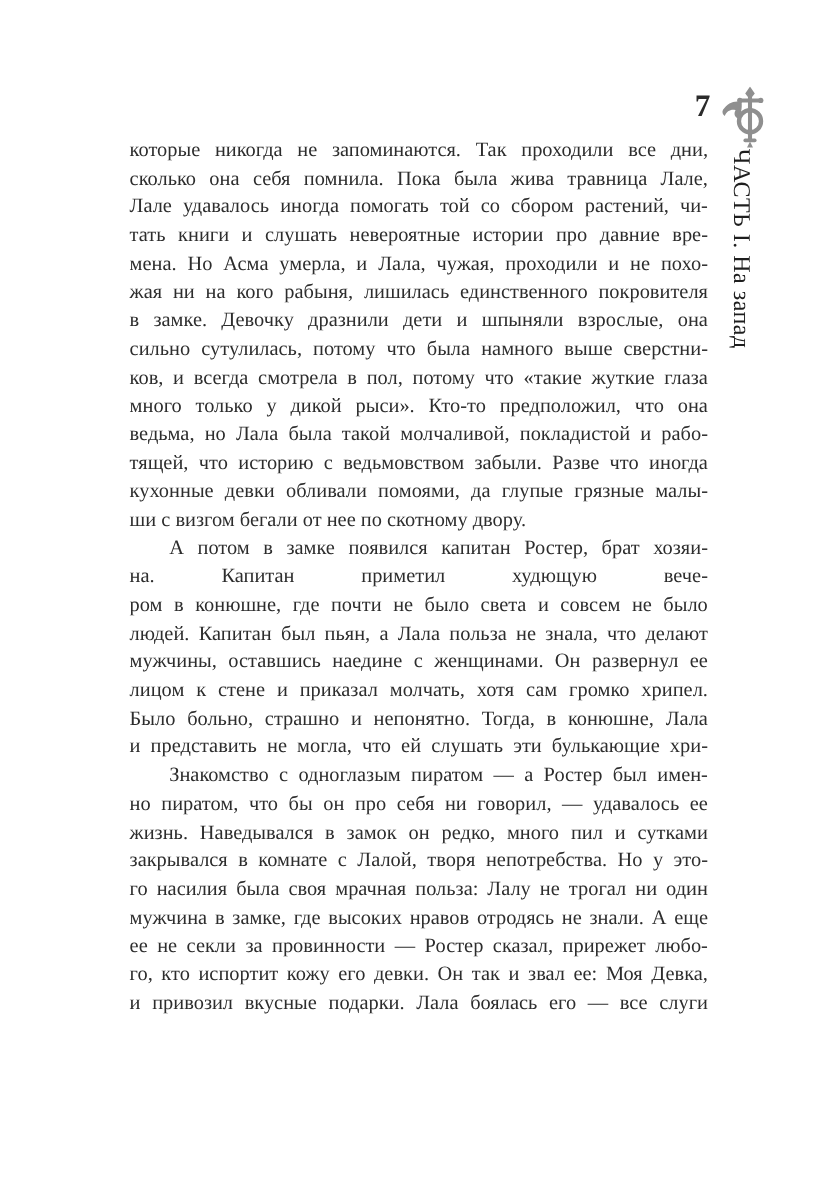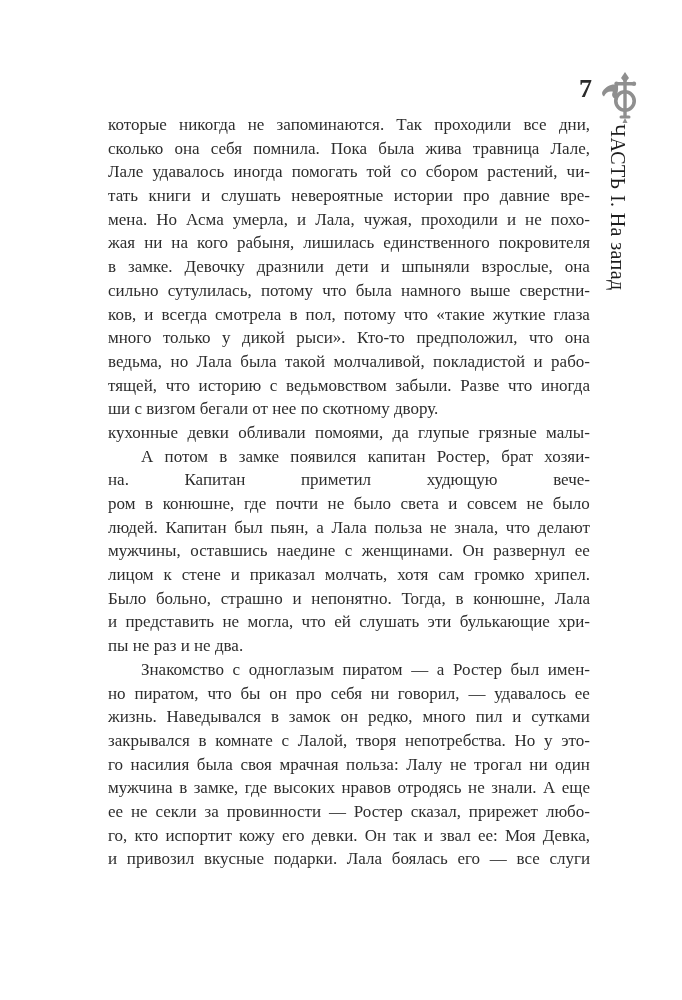--- a/index.html
+++ b/index.html
@@ -203,31 +203,31 @@
           <span>тящей,</span>
           <span>что</span>
           <span>историю</span>
           <span>с</span>
           <span>ведьмовством</span>
           <span>забыли.</span>
           <span>Разве</span>
           <span>что</span>
           <span>иногда</span>
         </div>
-        <div class="line last">ши с визгом бегали от нее по скотному двору.</div>
         <div class="line">
           <span>кухонные</span>
           <span>девки</span>
           <span>обливали</span>
           <span>помоями,</span>
           <span>да</span>
           <span>глупые</span>
           <span>грязные</span>
           <span>малы-</span>
         </div>
+        <div class="line last">ши с визгом бегали от нее по скотному двору.</div>
       </div>
       <div class="para">
         <div class="line indent">
           <span>А</span>
           <span>потом</span>
           <span>в</span>
           <span>замке</span>
           <span>появился</span>
           <span>капитан</span>
           <span>Ростер,</span>
@@ -306,21 +306,20 @@
           <span>представить</span>
           <span>не</span>
           <span>могла,</span>
           <span>что</span>
           <span>ей</span>
           <span>слушать</span>
           <span>эти</span>
           <span>булькающие</span>
           <span>хри-</span>
         </div>
-        <div class="line last">пы не раз и не два.</div>
       </div>
       <div class="para">
         <div class="line indent">
           <span>Знакомство</span>
           <span>с</span>
           <span>одноглазым</span>
           <span>пиратом</span>
           <span>—</span>
           <span>а</span>
           <span>Ростер</span>

